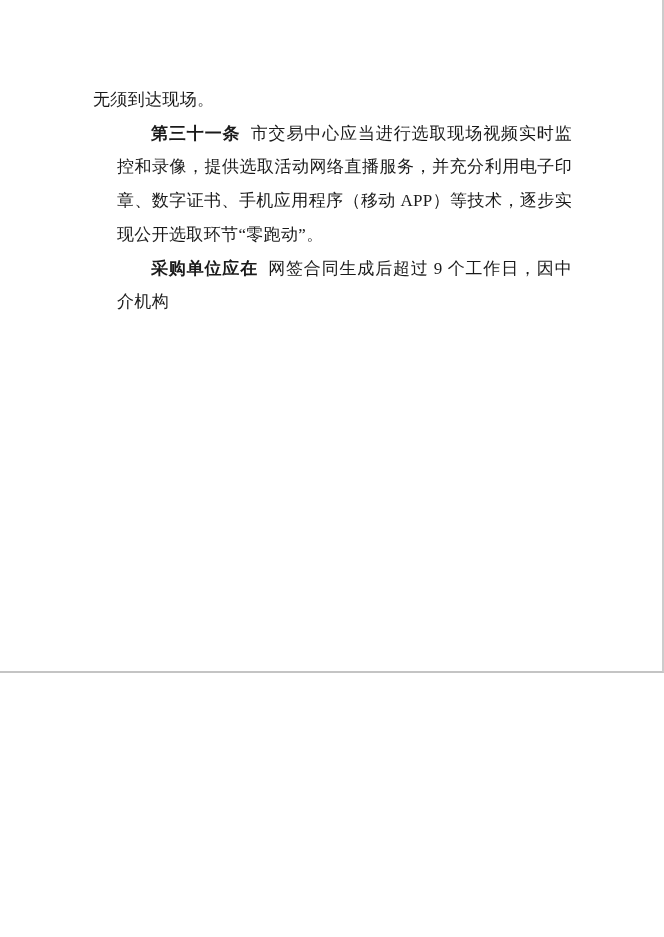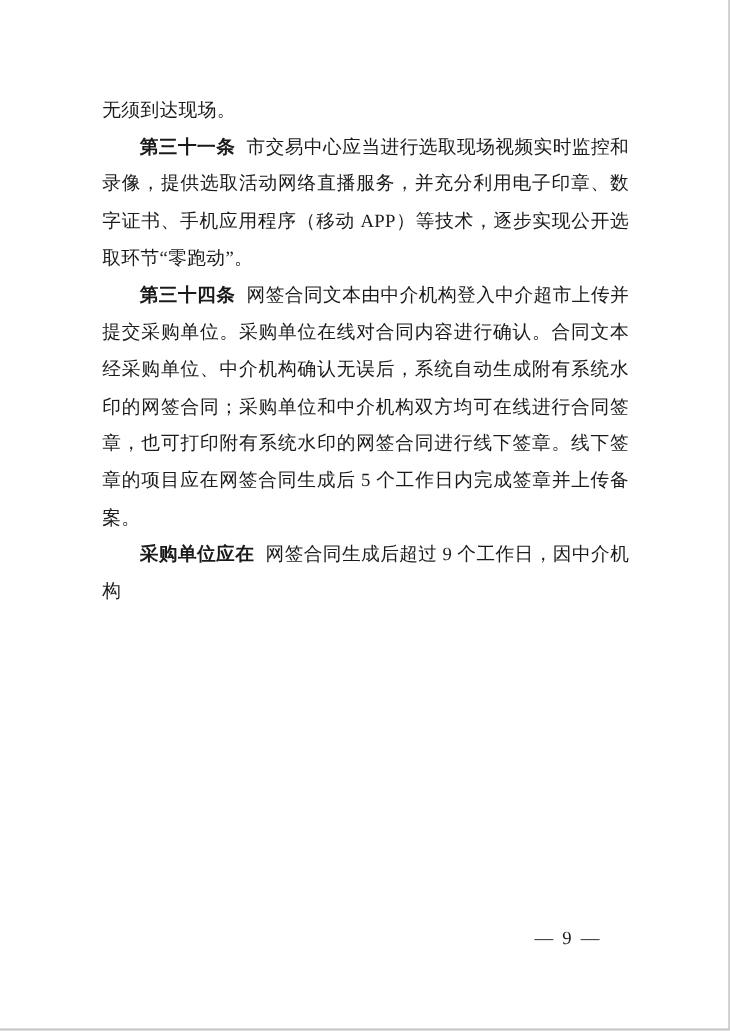--- a/index.html
+++ b/index.html
@@ -3,21 +3,21 @@
 <meta charset="utf-8">
 <style>
   html, body {
     margin: 0;
     padding: 0;
     background: #ffffff;
   }
   .page {
     position: relative;
     width: 664px;
-    height: 937px;
+    height: 673px;
     box-sizing: border-box;
     background: #ffffff;
     border-right: 2px solid #cccccc;
     border-bottom: 2px solid #c4c4c4;
     overflow: hidden;
     font-family: "Liberation Serif", "DejaVu Serif", serif;
     color: #1a1a1a;
   }
   .textblock {
     position: absolute;
@@ -28,20 +28,21 @@
   .textblock p {
     margin: 0;
     font-size: 17px;
     line-height: 33.7px;
     text-align: justify;
     text-justify: inter-ideograph;
     letter-spacing: 0.02em;
   }
   .textblock p.indent {
     text-indent: 2em;
+    margin-left: 24px;
   }
   .article-label {
     font-weight: bold;
     margin-right: 0.6em;
   }
   .article-label:empty {
     display: none;
   }
   .pagenum {
     position: absolute;
@@ -61,20 +62,19 @@
 <div class="page">
   <div class="textblock">
 
     <p><span>无须到达现场。</span></p>
 
     <p class="indent"><b class="article-label">第三十一条</b><span>市交易中心应当进行选取现场视频实时监控和录像，提供选取活动网络直播服务，并充分利用电子印章、数字证书、手机应用程序（移动 APP）等技术，逐步实现公开选取环节“零跑动”。</span></p>
 
 
 
 
-    <p class="indent"><b class="article-label">第三十四条</b><span>网签合同文本由中介机构登入中介超市上传并提交采购单位。采购单位在线对合同内容进行确认。合同文本经采购单位、中介机构确认无误后，系统自动生成附有系统水印的网签合同；采购单位和中介机构双方均可在线进行合同签章，也可打印附有系统水印的网签合同进行线下签章。线下签章的项目应在网签合同生成后 5 个工作日内完成签章并上传备案。</span></p>
 
     <p class="indent"><b class="article-label">采购单位应在</b><span>网签合同生成后超过 9 个工作日，因中介机构</span></p>
 
   </div>
 
   <div class="pagenum">— 9 —</div>
 </div>
 
 </body></html>

